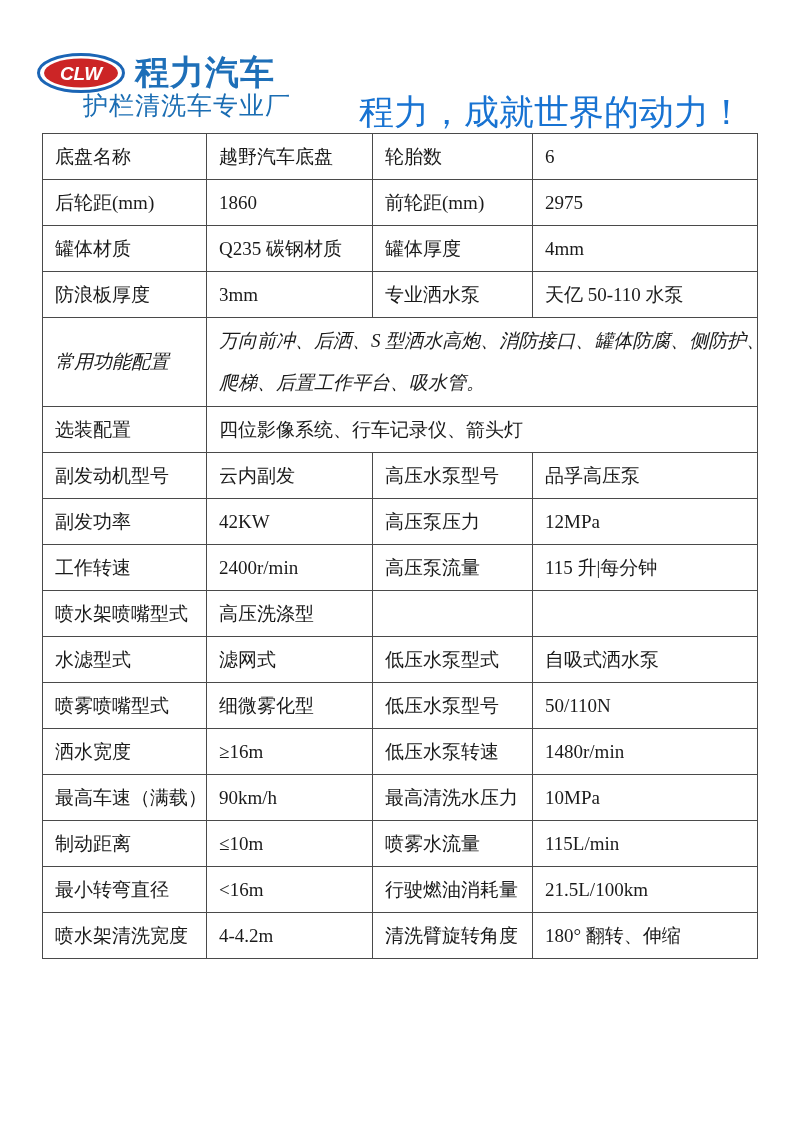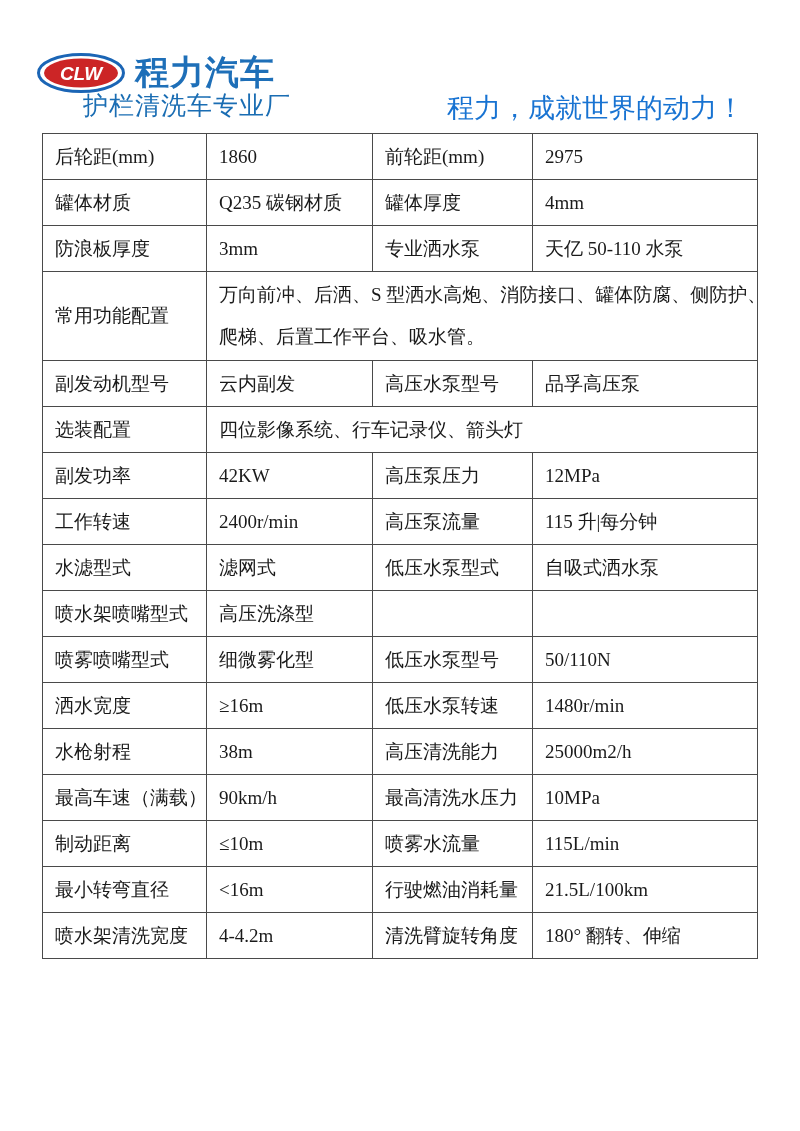--- a/index.html
+++ b/index.html
@@ -39,21 +39,21 @@
     font-weight:normal;
     font-size:25px;
     letter-spacing:1px;
     color:var(--subtitle-blue);
     line-height:1.2;
     margin-left:35px;
   }
   .slogan{
     position:absolute;right:56px;top:92px;
     font-family:"Liberation Serif","DejaVu Serif",serif;
-    font-size:27px;
+    font-size:35px;
     color:var(--slogan-blue);
     line-height:1.2;
     white-space:nowrap;
   }
   
   .spec-table{
     position:absolute;left:42px;top:133px;
     width:715px;
     border-collapse:collapse;
     table-layout:fixed;
@@ -61,21 +61,21 @@
   .spec-table td{
     border:1px solid var(--border-gray);
     height:41px;
     padding:2px 4px 2px 12px;
     font-size:19px;
     color:var(--text-black);
     vertical-align:middle;
     overflow:hidden;
     white-space:nowrap;
   }
-  .spec-table tr.tall-row td{height:84px;}
+  .spec-table tr.tall-row td{height:84px;font-style:italic;}
   .spec-table tr.tall-row td div{line-height:42px;white-space:nowrap;}
 </style>
 </head>
 <body>
 
 <div class="page">
 
   <div class="logo-row">
     <svg class="logo-oval" width="90" height="42" viewBox="0 0 90 42" xmlns="http://www.w3.org/2000/svg">
       <ellipse cx="45" cy="21" rx="42.5" ry="18.5" fill="#ffffff" stroke="var(--logo-blue)" stroke-width="3"></ellipse>
@@ -91,20 +91,26 @@
 
   <table class="spec-table">
     <colgroup>
       <col style="width:164px">
       <col style="width:166px">
       <col style="width:160px">
       <col style="width:225px">
     </colgroup>
     <tbody>
         <tr>
+          <td>底盘名称</td>
+          <td>越野汽车底盘</td>
+          <td>轮胎数</td>
+          <td>6</td>
+        </tr>
+        <tr>
           <td>后轮距(mm)</td>
           <td>1860</td>
           <td>前轮距(mm)</td>
           <td>2975</td>
         </tr>
         <tr>
           <td>罐体材质</td>
           <td>Q235 碳钢材质</td>
           <td>罐体厚度</td>
           <td>4mm</td>
@@ -116,72 +122,66 @@
           <td>天亿 50-110 水泵</td>
         </tr>
         <tr class="tall-row">
           <td>常用功能配置</td>
           <td colspan="3">
             <div>万向前冲、后洒、S 型洒水高炮、消防接口、罐体防腐、侧防护、</div>
             <div>爬梯、后置工作平台、吸水管。</div>
           </td>
         </tr>
         <tr>
+          <td>选装配置</td>
+          <td colspan="3">四位影像系统、行车记录仪、箭头灯</td>
+        </tr>
+        <tr>
           <td>副发动机型号</td>
           <td>云内副发</td>
           <td>高压水泵型号</td>
           <td>品孚高压泵</td>
         </tr>
         <tr>
-          <td>选装配置</td>
-          <td colspan="3">四位影像系统、行车记录仪、箭头灯</td>
-        </tr>
-        <tr>
           <td>副发功率</td>
           <td>42KW</td>
           <td>高压泵压力</td>
           <td>12MPa</td>
         </tr>
         <tr>
           <td>工作转速</td>
           <td>2400r/min</td>
           <td>高压泵流量</td>
           <td>115 升|每分钟</td>
         </tr>
         <tr>
+          <td>喷水架喷嘴型式</td>
+          <td>高压洗涤型</td>
+          <td></td>
+          <td></td>
+        </tr>
+        <tr>
           <td>水滤型式</td>
           <td>滤网式</td>
           <td>低压水泵型式</td>
           <td>自吸式洒水泵</td>
         </tr>
         <tr>
-          <td>喷水架喷嘴型式</td>
-          <td>高压洗涤型</td>
-          <td></td>
-          <td></td>
-        </tr>
-        <tr>
           <td>喷雾喷嘴型式</td>
           <td>细微雾化型</td>
           <td>低压水泵型号</td>
           <td>50/110N</td>
         </tr>
         <tr>
           <td>洒水宽度</td>
           <td>≥16m</td>
           <td>低压水泵转速</td>
           <td>1480r/min</td>
         </tr>
         <tr>
-          <td>水枪射程</td>
-          <td>38m</td>
-          <td>高压清洗能力</td>
-          <td>25000m2/h</td>
-        </tr>
-        <tr>
           <td>最高车速（满载）</td>
           <td>90km/h</td>
           <td>最高清洗水压力</td>
           <td>10MPa</td>
         </tr>
         <tr>
           <td>制动距离</td>
           <td>≤10m</td>
           <td>喷雾水流量</td>
           <td>115L/min</td>

